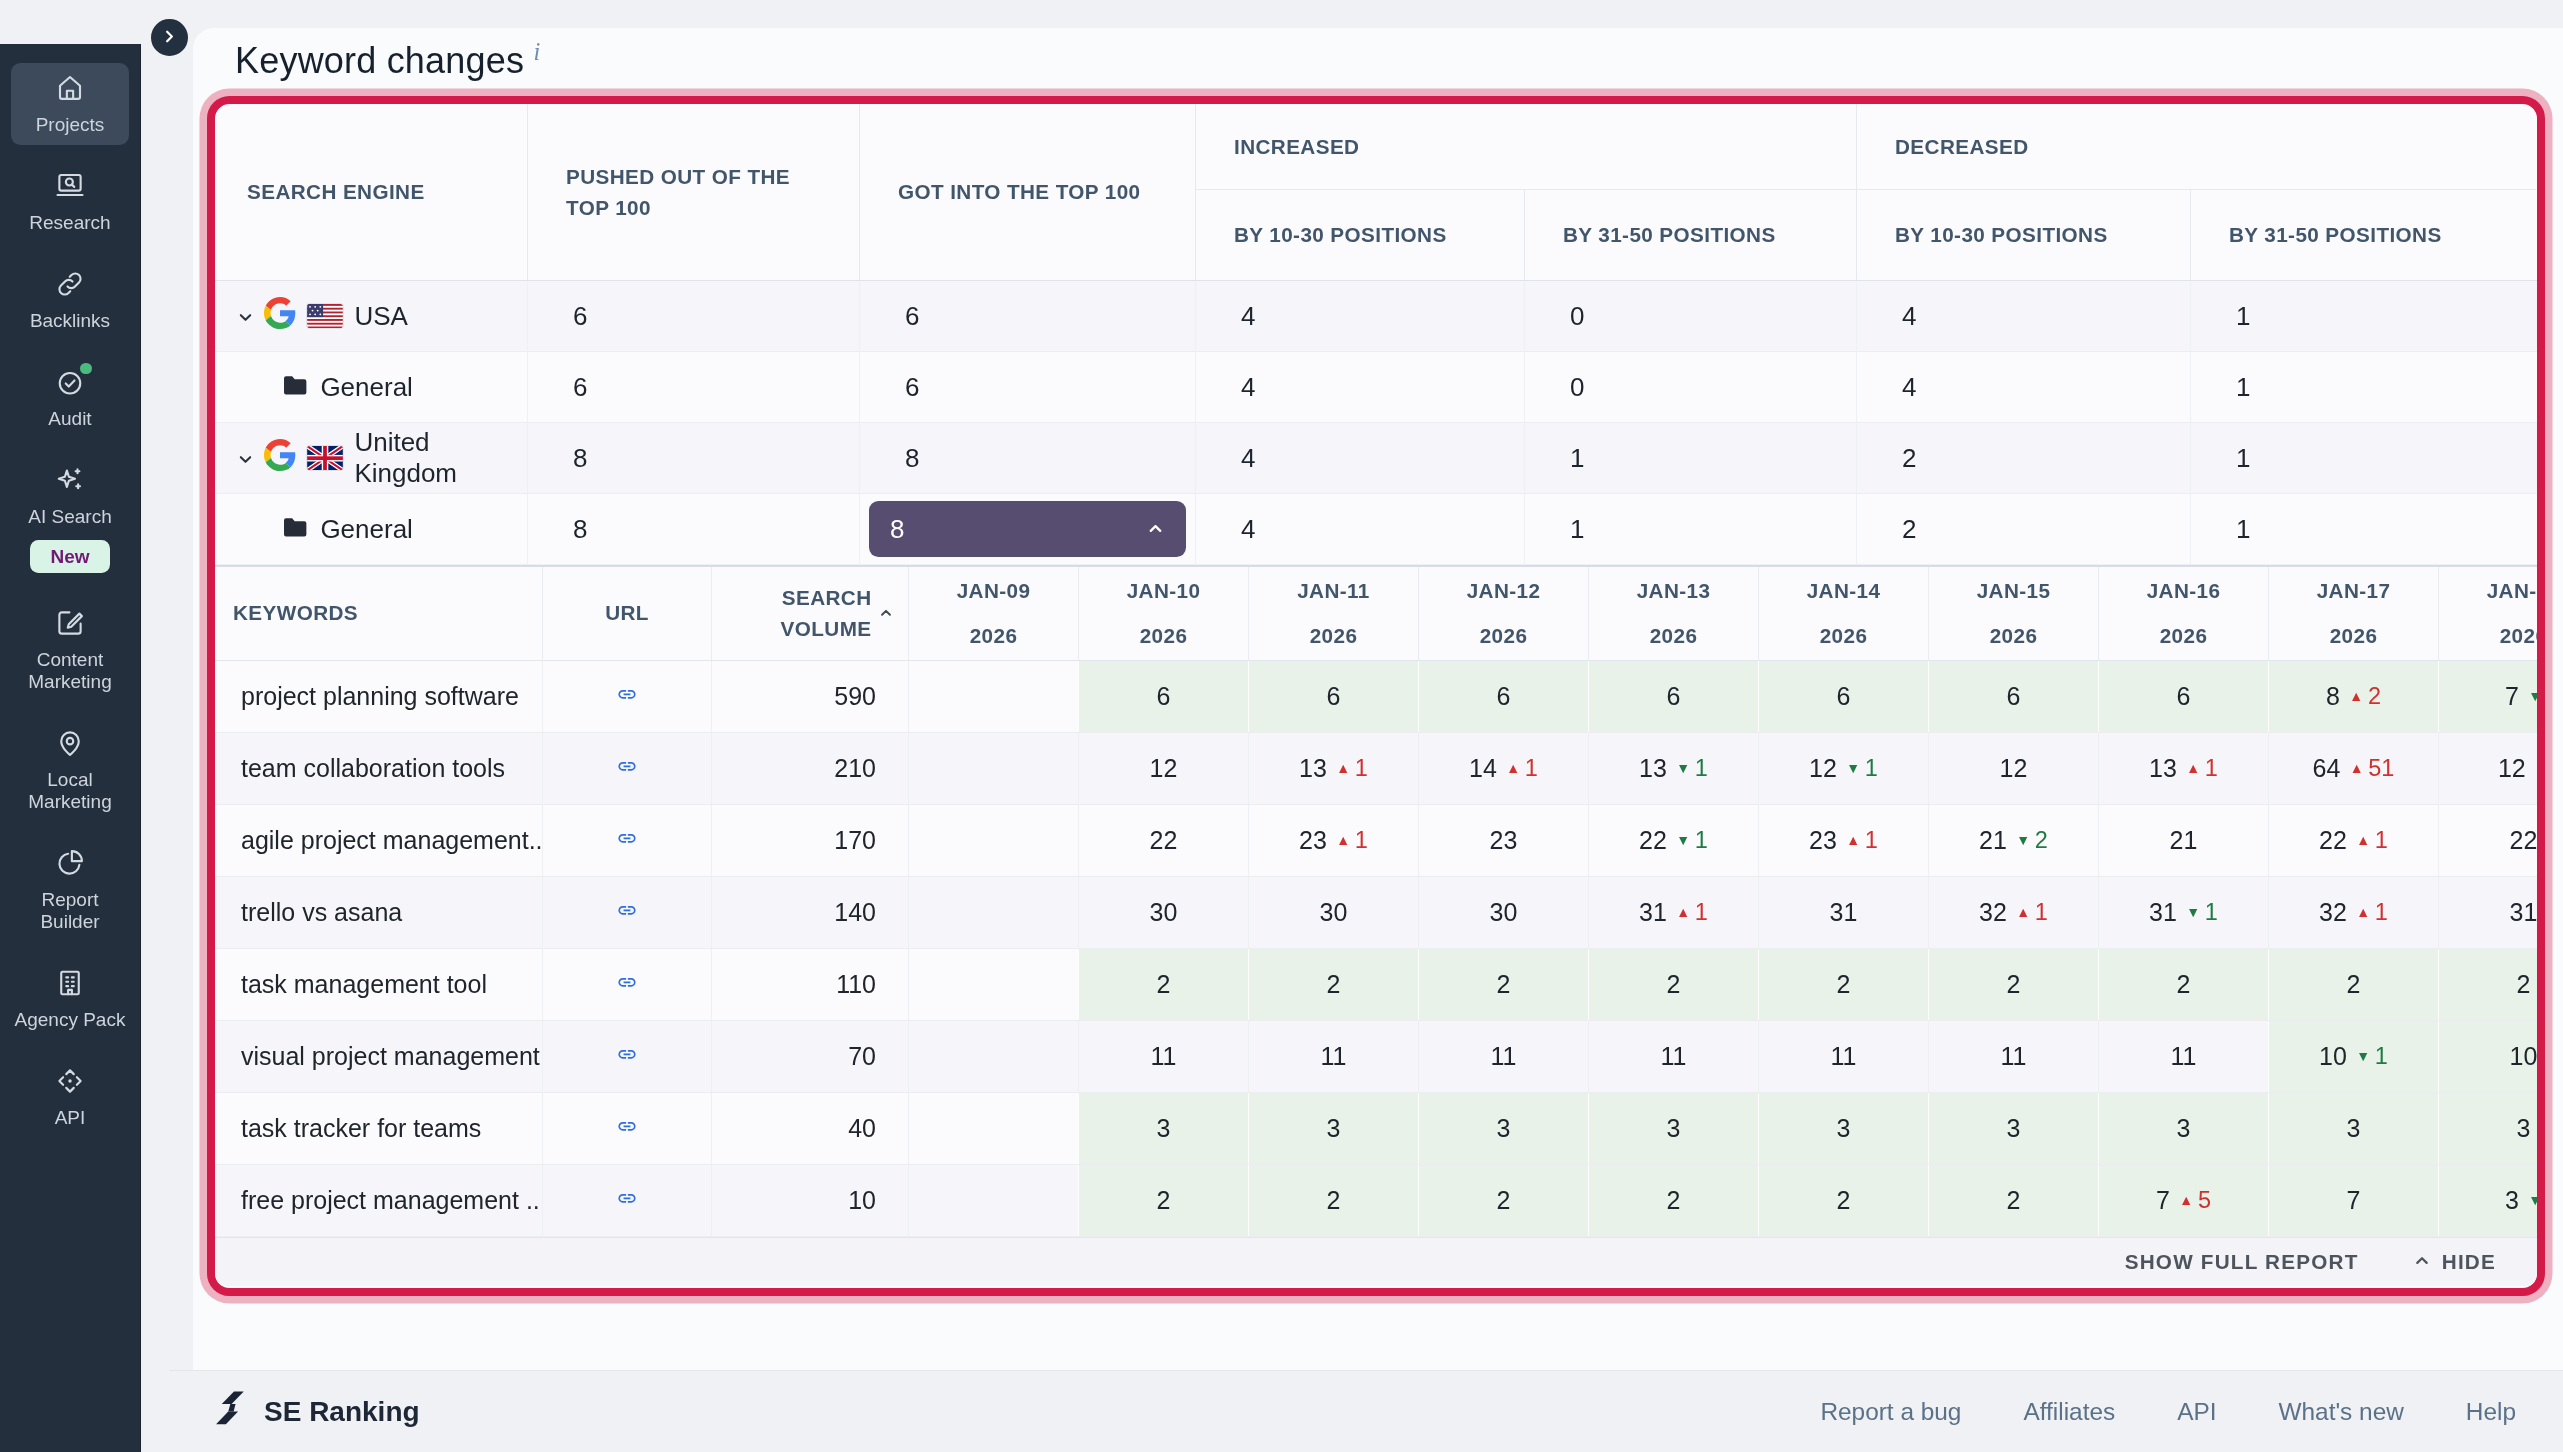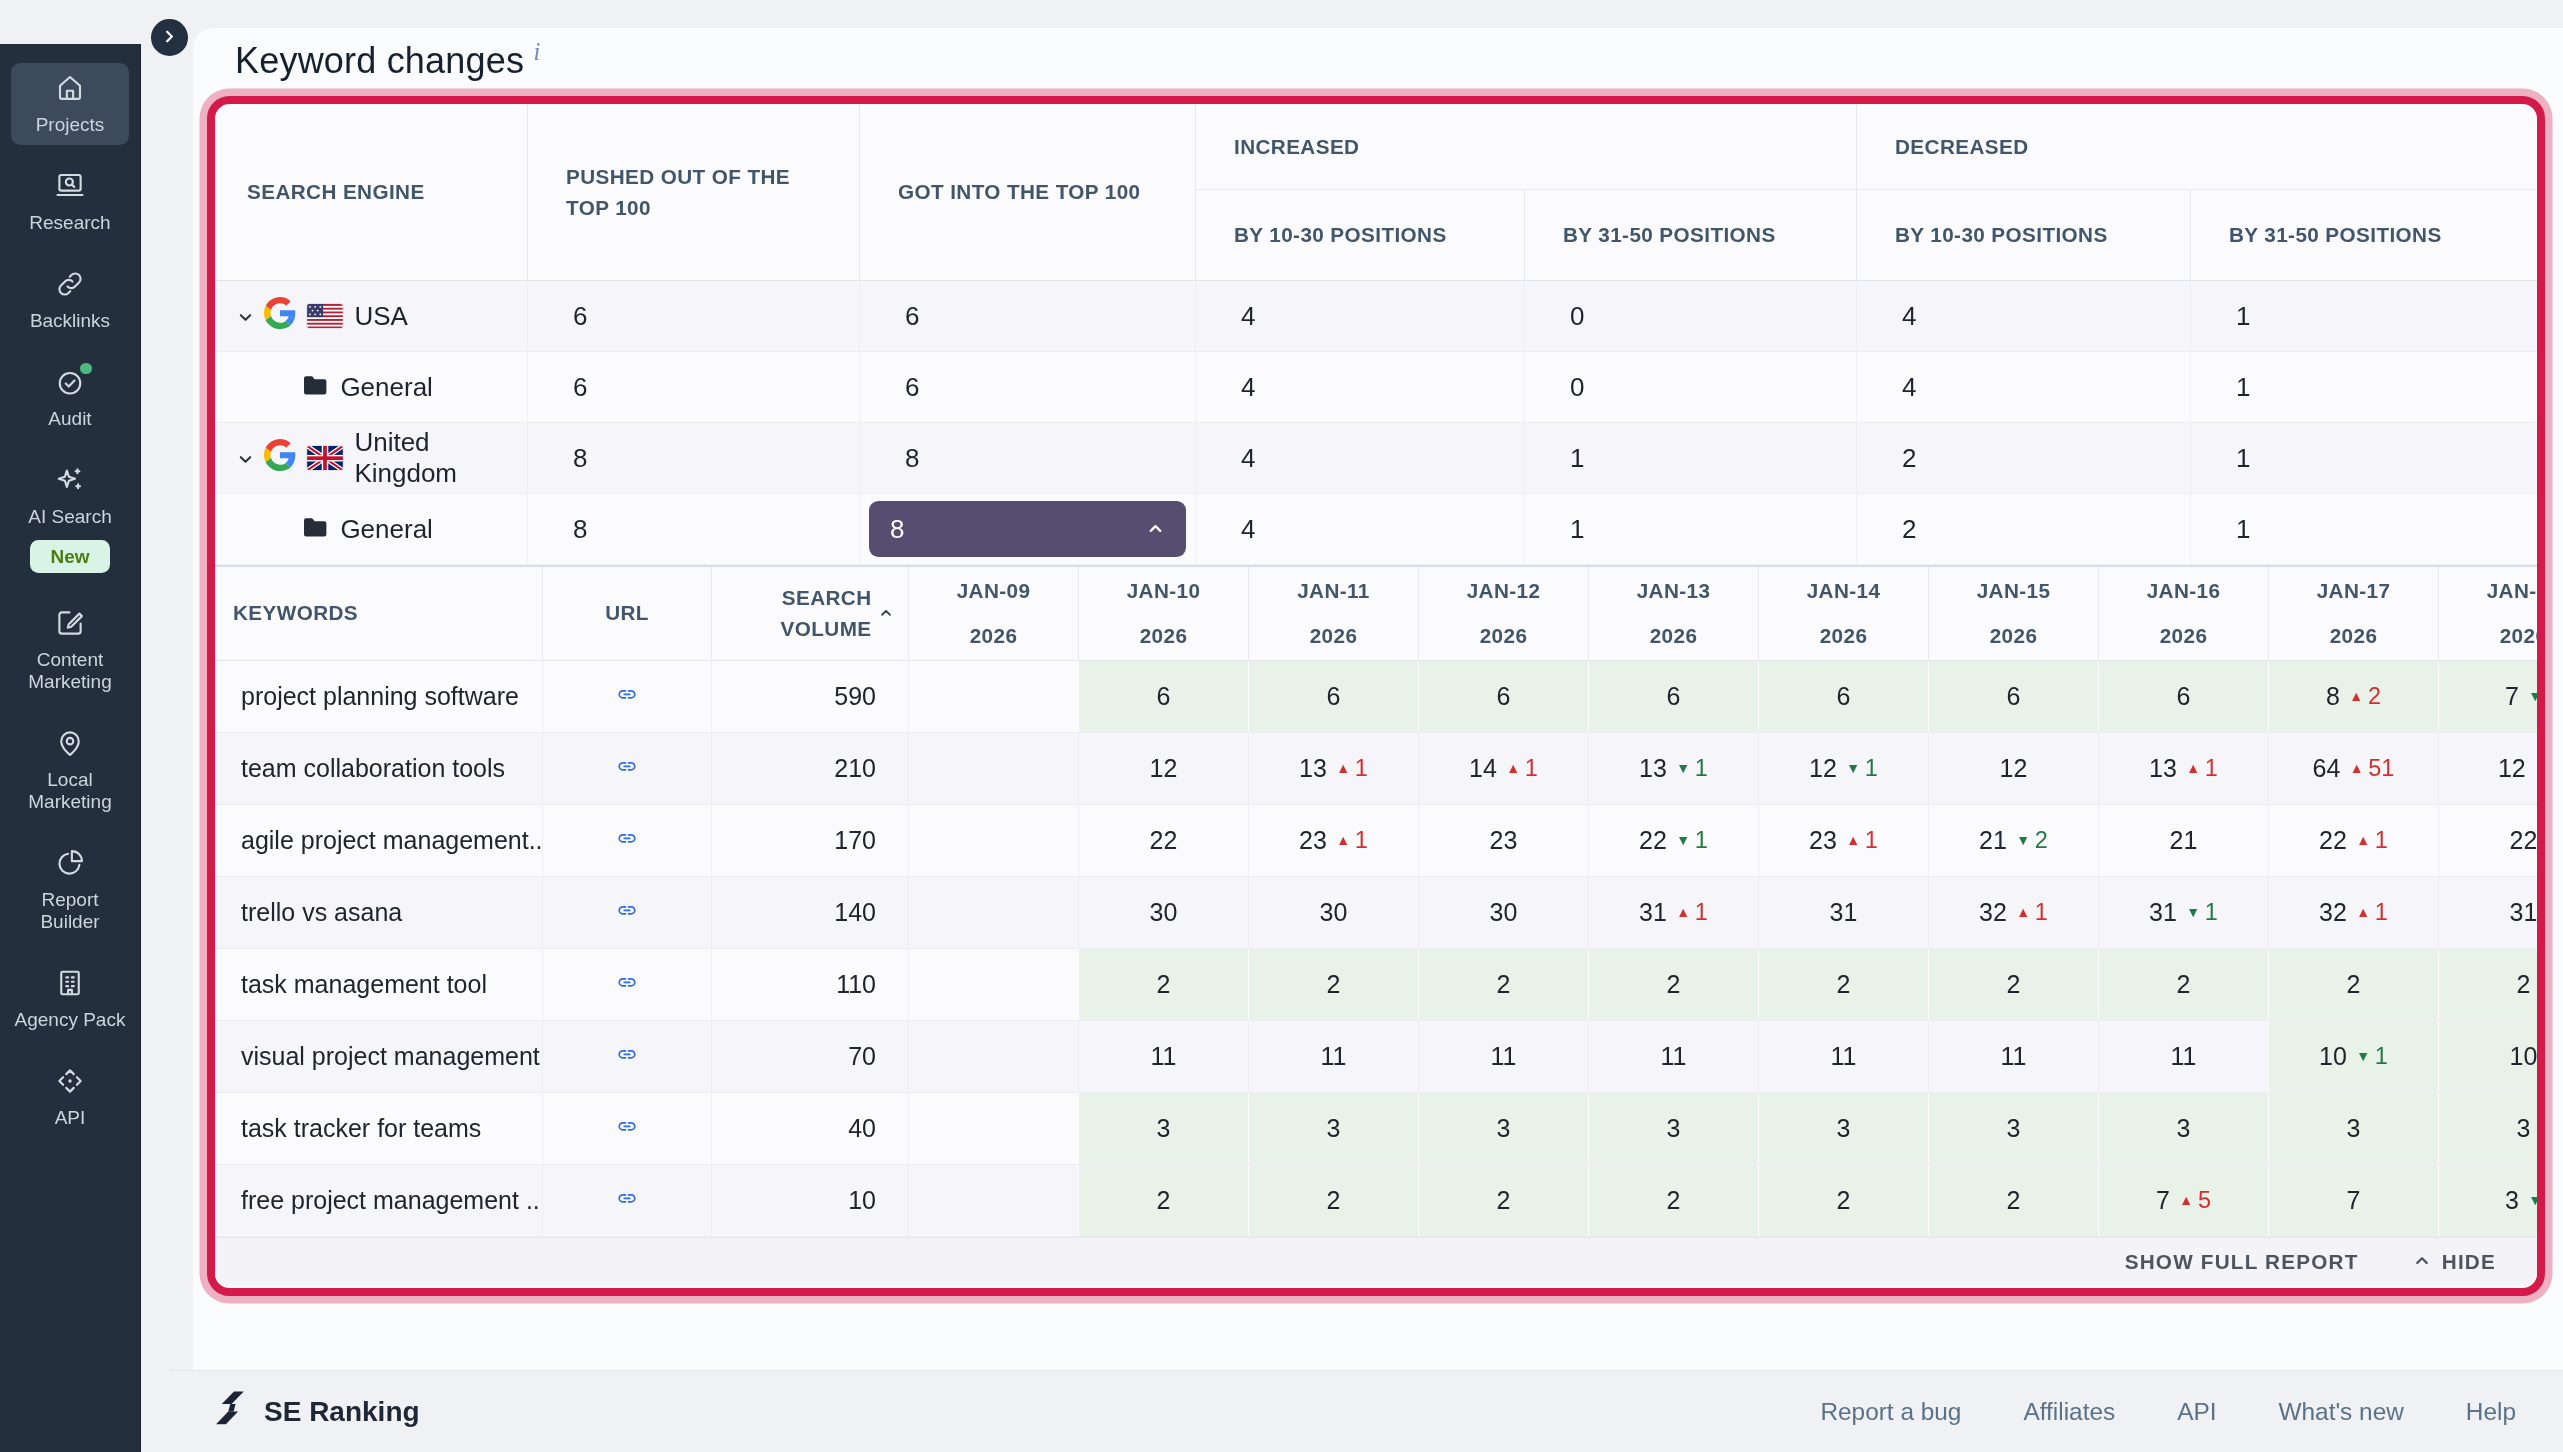--- a/index.html
+++ b/index.html
@@ -10,21 +10,21 @@
   
   .sidebar { width:141px; height:100%; background:#242f3e; display:flex; flex-direction:column;
              align-items:center; padding-top:19px; gap:16px; flex-shrink:0; border-right:0.9px solid #1a2330;margin-top:44px; }
   .sb-item { width:118px; display:flex; flex-direction:column; align-items:center; gap:6.6px;
              padding:9.4px 1.9px; color:#ccd4dd; font-size:19px; line-height:1.15; text-align:center; cursor:pointer; }
   .sb-item.active { background:#3c4a5c; border-radius:9.4px; }
   .sb-item svg { width:30px; height:30px; stroke:#d3dae2; stroke-width:1.7; fill:none;
                  stroke-linecap:round; stroke-linejoin:round; }
   .icon-wrap { position:relative; }
   .green-dot { position:absolute; right:-6.6px; top:-3.8px; width:11.3px; height:11.3px; border-radius:50%; background:#4cb97e; }
-  .badge-new { background:#d9f3e7; color:#4d7c0f; font-weight:700; font-size:19px;
+  .badge-new { background:#d9f3e7; color:#701a75; font-weight:700; font-size:19px;
                padding:5.6px 20.7px; border-radius:8.4px; margin-top:5.6px; }
   .badge-discount { background:#ffffff; color:#a348e8; font-weight:700; font-size:19px;
                     padding:5.6px 15px; border-radius:8.4px; margin-top:5.6px; }
 
   
   .content { position:relative; flex:1; height:100%; }
   .card { position:absolute; left:52px; top:28px; right:-19px; bottom:82px;
           background:#fafbfd; border-radius:20.7px 0 0 0; }
   .collapse-btn { position:absolute; left:7.5px; top:17px; width:41px; height:41px; border-radius:50%;
                   background:#22303f; border:2.8px solid #eff1f4; color:#fff; display:flex;
@@ -48,21 +48,21 @@
   .h-got  { grid-row:1/3; grid-column:3; padding-left:38px; border-left:0.9px solid #e6e9ee; }
   .h-inc  { grid-row:1; grid-column:4/6; padding-left:38px; border-left:0.9px solid #e6e9ee; border-bottom:0.9px solid #e6e9ee; height:86px; }
   .h-dec  { grid-row:1; grid-column:6/8; padding-left:38px; border-left:0.9px solid #e6e9ee; border-bottom:0.9px solid #e6e9ee; height:86px; }
   .h-sub  { grid-row:2; padding-left:38px; border-left:0.9px solid #e6e9ee; height:90px; }
   .h-sub.c4{grid-column:4;} .h-sub.c5{grid-column:5;} .h-sub.c6{grid-column:6;} .h-sub.c7{grid-column:7;}
 
   .eng-row { height:71px; border-bottom:0.9px solid #eceef2; }
   .eng-row:nth-child(even) { background:#f6f6fa; }
   .ec { display:flex; align-items:center; font-size:26px; color:#1e242e; padding-left:45px; border-left:0.9px solid #eef0f4; }
   .ec.first { padding-left:22.5px; border-left:none; gap:11.3px; }
-  .ec.folder { padding-left:88px; gap:13px; }
+  .ec.folder { padding-left:68px; gap:13px; }
   .flag { width:36px; height:24.4px; border-radius:2.8px; overflow:hidden; box-shadow:0 0 0 0.9px rgba(0,0,0,.08); flex-shrink:0; }
   .chev-sm svg { width:15px; height:15px; stroke:#2a3340; stroke-width:2.2; fill:none; stroke-linecap:round; stroke-linejoin:round; }
   .ec.sel-cell { padding:0 9.4px; }
   .sel-btn { flex:1; height:56px; border-radius:9.4px; background:#564d70; color:#fff; display:flex;
              align-items:center; justify-content:space-between; padding:0 20.7px; font-size:26px; cursor:pointer; }
   .sel-btn svg { width:19px; height:19px; stroke:#fff; stroke-width:2.4; fill:none; stroke-linecap:round; stroke-linejoin:round; }
 
   
   .kw-section { border-top:2.8px solid #d9dce3; }
   .kw-cols { display:grid; grid-template-columns:327px 169px 197px repeat(10,170px); }

